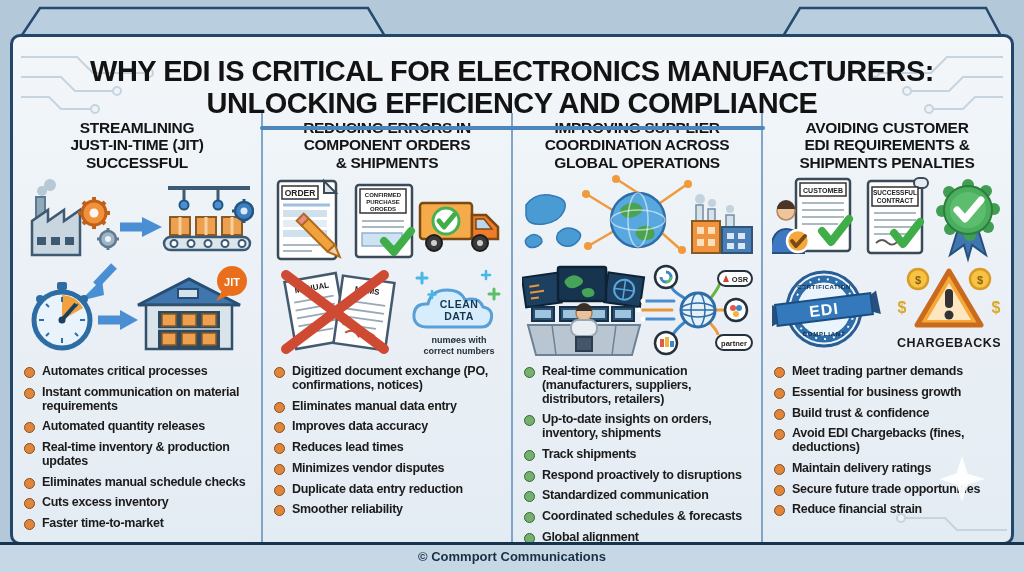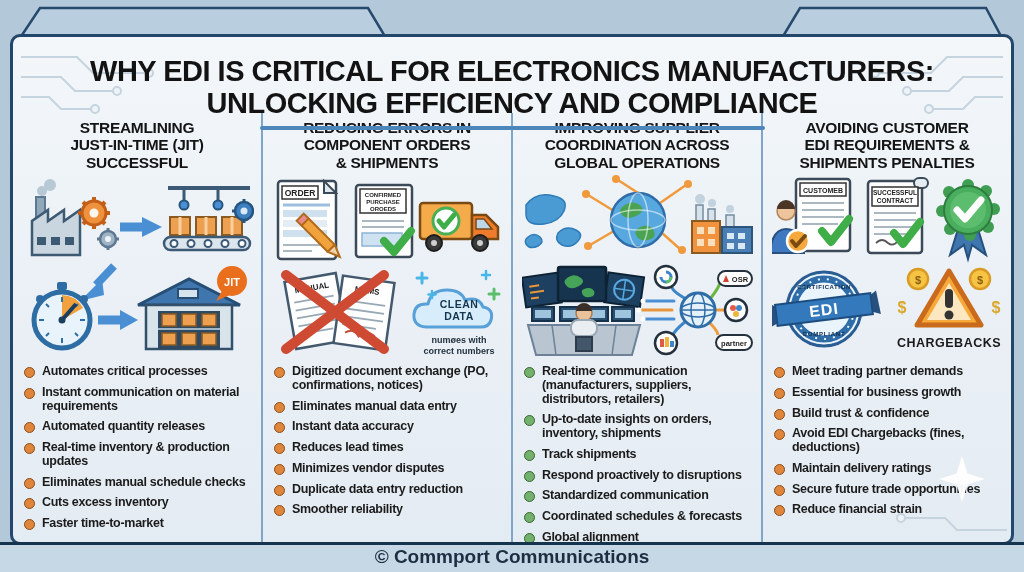--- a/index.html
+++ b/index.html
@@ -35,21 +35,21 @@
   ul.bullets li{
     display:flex;align-items:flex-start;margin-bottom:7px;
     font-weight:bold;color:#1b1b1b;font-size:12.5px;line-height:1.1;letter-spacing:-0.3px;
   }
   .dot{width:9px;height:9px;border-radius:50%;flex:0 0 9px;margin:2px 7px 0 0;}
   .dot.o{background:#e0853c;border:1.5px solid #8a4d17;}
   .dot.g{background:#74b06e;border:1.5px solid #35682f;}
   .footer{
     position:absolute;left:0;right:0;bottom:0;height:27px;z-index:3;
     background:#c6d8e6;border-top:3px solid #17344f;
-    text-align:center;font-weight:bold;color:#1c2f42;font-size:19px;line-height:24px;
+    text-align:center;font-weight:bold;color:#1c2f42;font-size:13px;line-height:24px;
   }
   .sparkle{position:absolute;right:26px;bottom:40px;z-index:2;}
 </style>
 </head>
 <body>
 
 <svg class="tabs" width="1024" height="40">
   <polygon points="20,38 40,8 368,8 386,38" fill="#b9cfdf" stroke="#27496e" stroke-width="2.5"></polygon>
   <polygon points="782,38 800,8 986,8 1002,38" fill="#b9cfdf" stroke="#27496e" stroke-width="2.5"></polygon>
 </svg>
@@ -302,21 +302,21 @@
         <li>
             <span class="dot o"></span>
             <span>Digitized document exchange (PO, confirmations, notices)</span>
           </li>
         <li>
             <span class="dot o"></span>
             <span>Eliminates manual data entry</span>
           </li>
         <li>
             <span class="dot o"></span>
-            <span>Instant data accuracy</span>
+            <span>Improves data accuracy</span>
           </li>
         <li>
             <span class="dot o"></span>
             <span>Reduces lead times</span>
           </li>
         <li>
             <span class="dot o"></span>
             <span>Minimizes vendor disputes</span>
           </li>
         <li>

